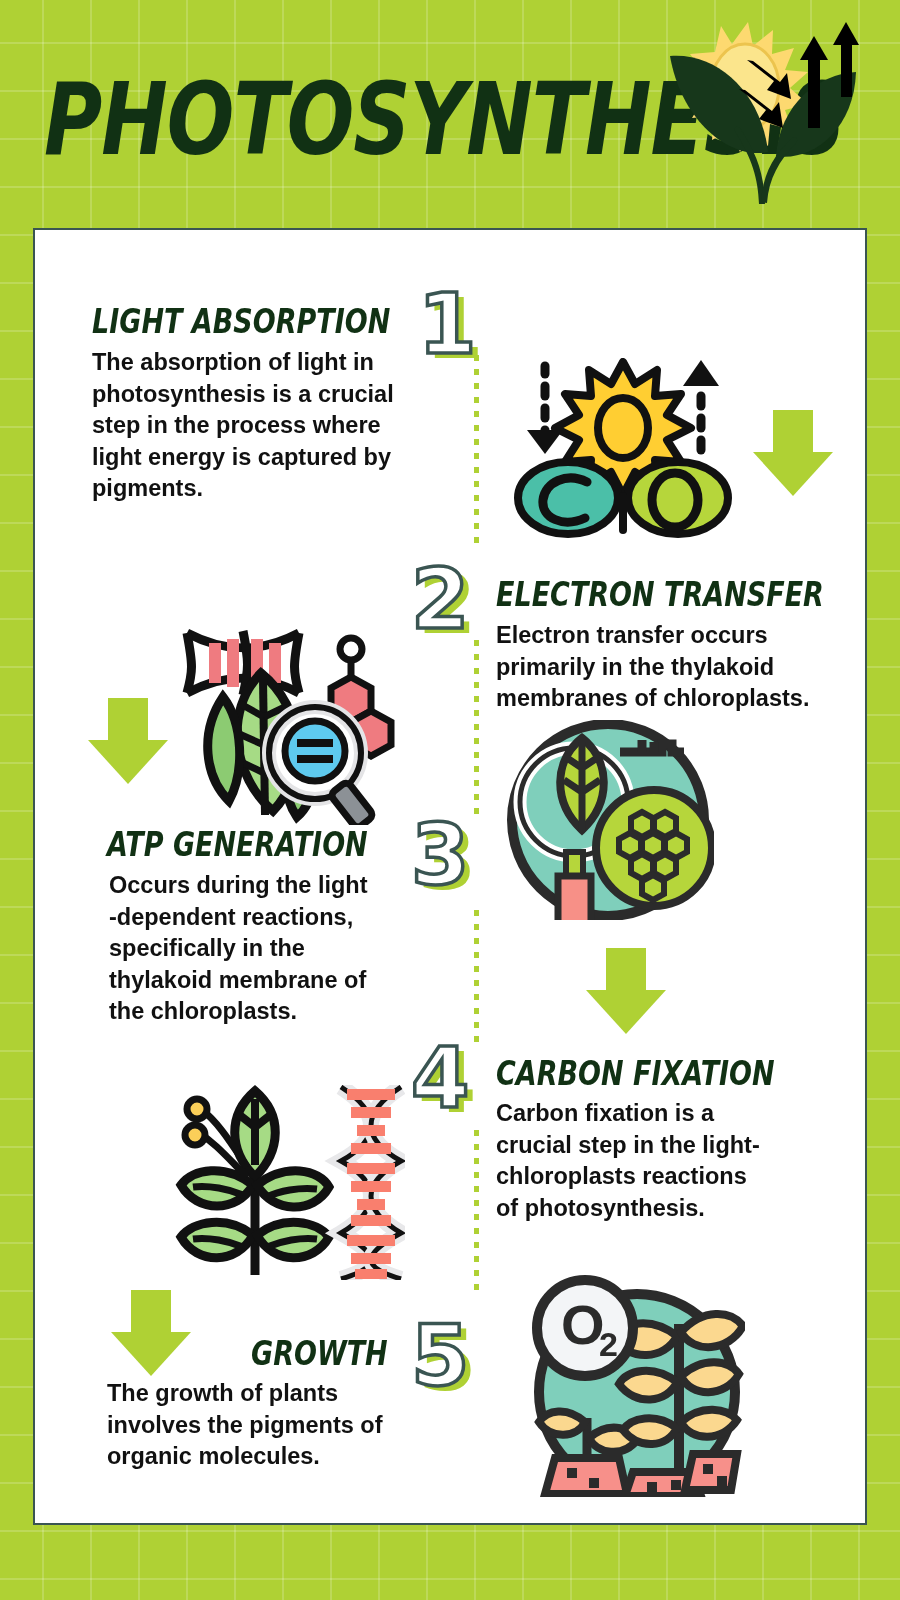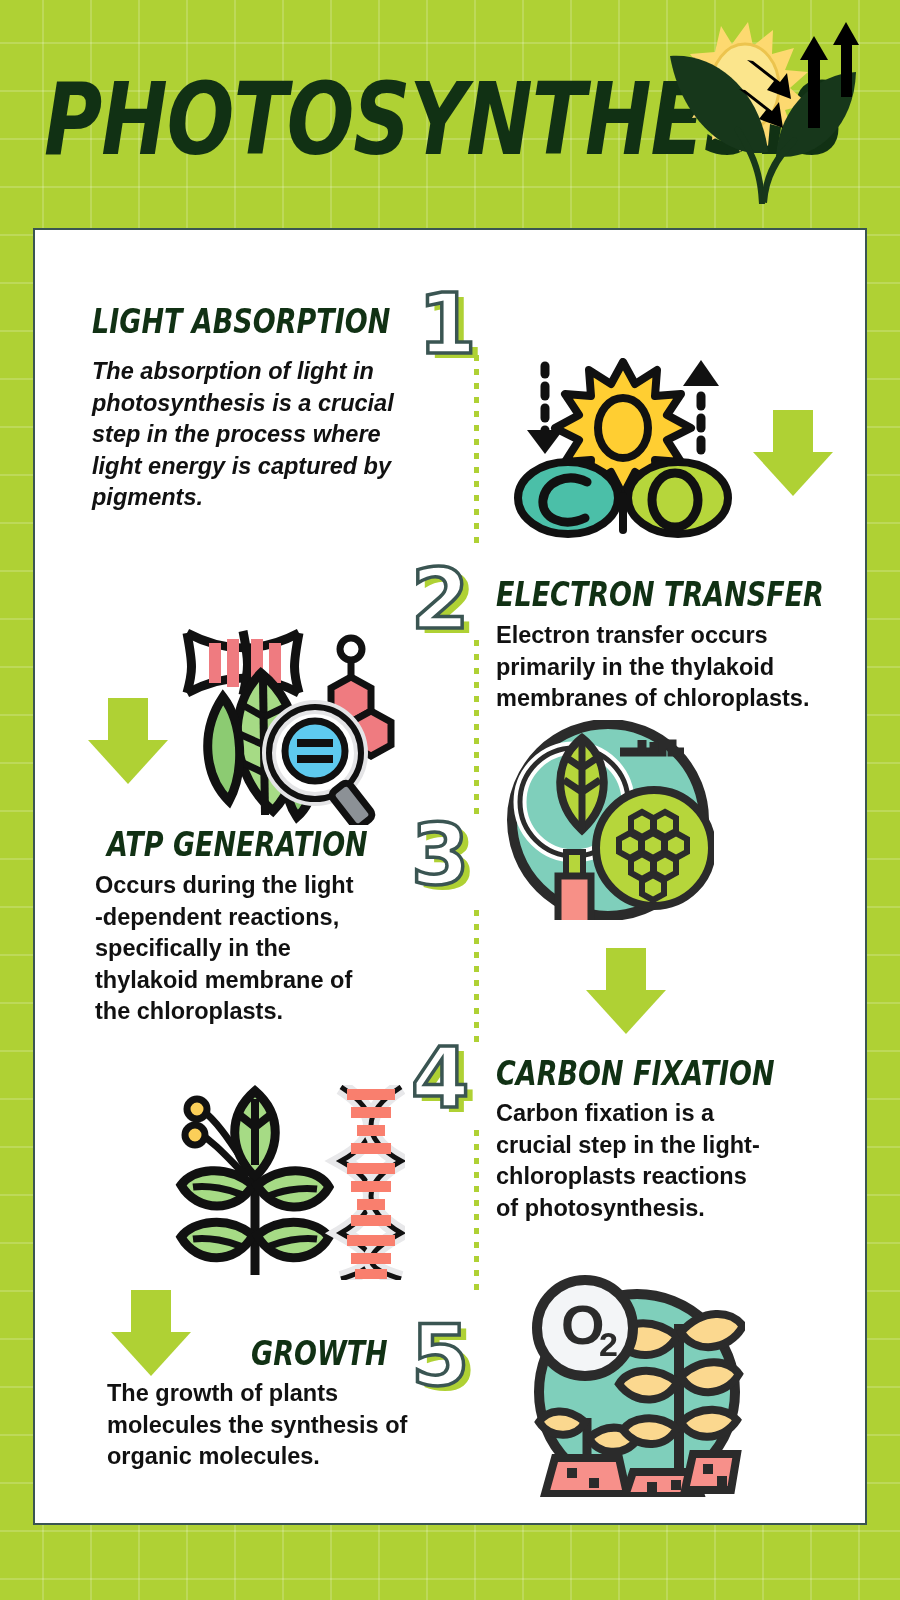--- a/index.html
+++ b/index.html
@@ -140,21 +140,21 @@
   <div class="spine" style="top:410px;height:175px;"></div>
   <div class="spine" style="top:680px;height:140px;"></div>
   <div class="spine" style="top:900px;height:165px;"></div>
 
   <div class="step-title" style="left:57px;top:72px;">LIGHT ABSORPTION</div>
   <div class="num" style="left:383px;top:52px;">
     <span class="fill">1</span>
     <span class="inner">1</span>
     <span class="outline">1</span>
   </div>
-  <div class="step-body" style="left:57px;top:126px;width:345px;font-style:italic;">The absorption of light in
+  <div class="step-body" style="left:57px;top:117px;width:345px;">The absorption of light in
 photosynthesis is a crucial
 step in the process where
 light energy is captured by
 pigments.</div>
 
   <svg class="illus" style="left:470px;top:128px;width:240px;height:180px;" viewBox="0 0 240 180">
     <g stroke="#111111" stroke-width="9" stroke-linecap="round" fill="none">
       <line x1="40" y1="8" x2="40" y2="16"></line>
       <line x1="40" y1="28" x2="40" y2="38"></line>
       <line x1="40" y1="50" x2="40" y2="60"></line>
@@ -260,21 +260,21 @@
       <rect x="176" y="158" width="22" height="44" rx="6" fill="#8C9196" stroke="#111111" stroke-width="7" transform="rotate(-38 187 180)"></rect>
     </g>
   </svg>
 
   <div class="num" style="left:376px;top:583px;">
     <span class="fill">3</span>
     <span class="inner">3</span>
     <span class="outline">3</span>
   </div>
   <div class="step-title" style="left:72px;top:595px;">ATP GENERATION</div>
-  <div class="step-body center" style="left:43px;top:640px;width:345px;text-align:left;padding-left:17px;">Occurs during the light
+  <div class="step-body center" style="left:57px;top:640px;width:345px;text-align:left;padding-left:17px;">Occurs during the light
 -dependent reactions,
 specifically in the
 thylakoid membrane of
  the chloroplasts.</div>
 
   <div class="arrow" style="left:543px;top:718px;width:96px;height:88px;">
     <div class="shaft" style="left:28px;top:0;width:40px;height:44px;"></div>
     <div class="head" style="left:8px;top:42px;"></div>
   </div>
 
@@ -333,21 +333,21 @@
     <div class="head" style="left:8px;top:42px;"></div>
   </div>
 
   <div class="num" style="left:376px;top:1084px;">
     <span class="fill">5</span>
     <span class="inner">5</span>
     <span class="outline">5</span>
   </div>
   <div class="step-title" style="left:216px;top:1104px;">GROWTH</div>
   <div class="step-body" style="left:72px;top:1148px;width:345px;">The growth of plants
-molecules the synthesis of
+involves the pigments of
  organic molecules.</div>
 
   <svg class="illus" style="left:490px;top:1042px;width:220px;height:225px;" viewBox="0 0 220 225">
     <circle cx="112" cy="120" r="98" fill="#7FCFBB" stroke="#2B2B2B" stroke-width="10"></circle>
     <g>
       <path d="M62 146 L62 200" stroke="#2B2B2B" stroke-width="9" fill="none"></path>
       <path d="M60 150 C42 134 22 138 14 150 C26 168 52 166 60 150 Z" fill="#FBD88F" stroke="#2B2B2B" stroke-width="8"></path>
       <path d="M64 166 C82 150 104 154 112 168 C98 186 72 182 64 166 Z" fill="#FBD88F" stroke="#2B2B2B" stroke-width="8"></path>
     </g>
     <g>

